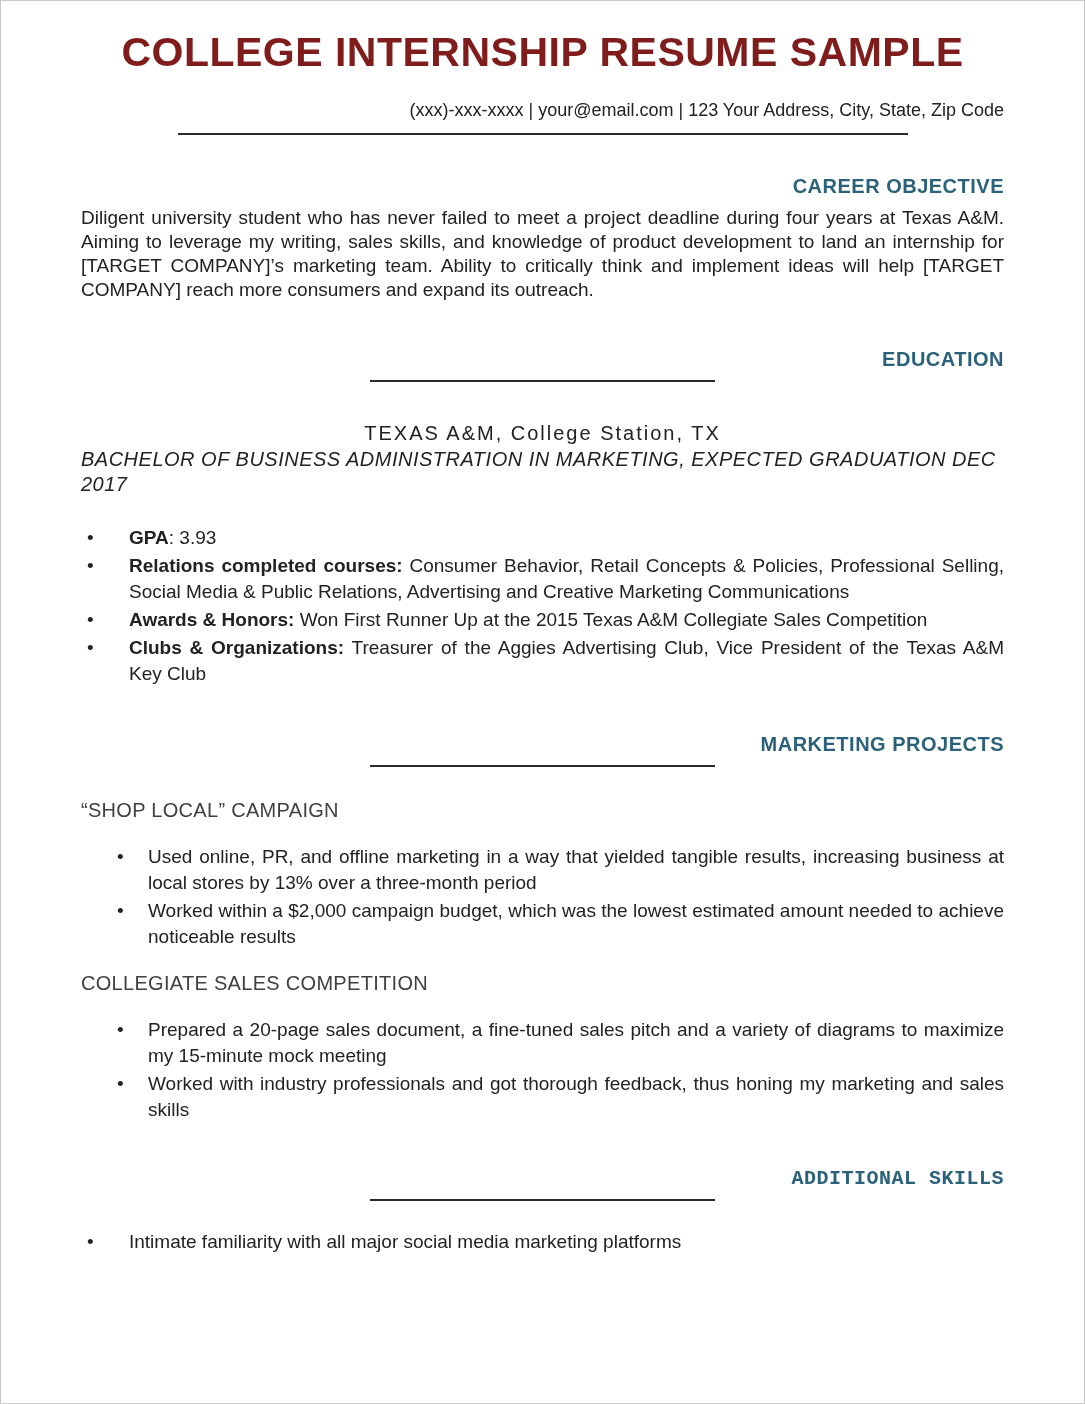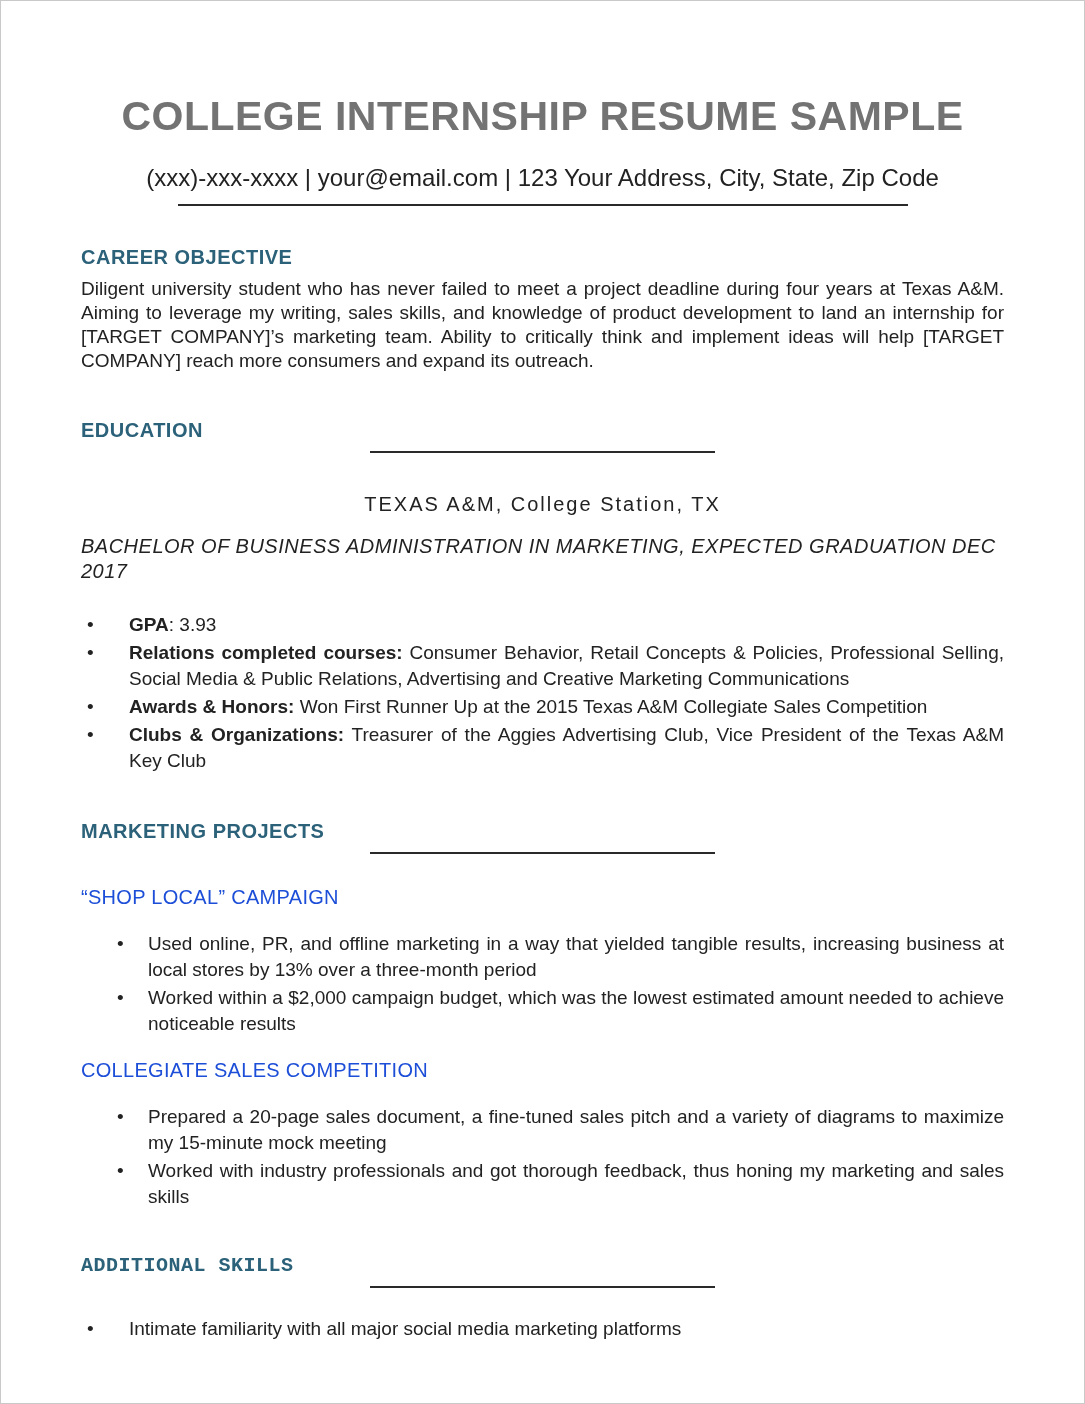--- a/index.html
+++ b/index.html
@@ -11,42 +11,42 @@
   .page {
     width: 1085px;
     min-height: 1404px;
     background: #ffffff;
     border: 1px solid #c9c9c9;
     padding: 0 80px 40px 80px;
   }
 
   
   .doc-title {
-    padding-top: 92px;
+    padding-top: 28px;
     text-align: center;
     font-size: 41px;
     font-weight: bold;
     letter-spacing: 0.5px;
-    color: #737373;
+    color: #7f1d1d;
   }
   .contact-line {
     margin-top: 24px;
-    text-align: center;
-    font-size: 24px;
+    text-align: right;
+    font-size: 18px;
     color: #222222;
   }
   .contact-rule {
     width: 730px;
     margin: 12px auto 0 auto;
     border-bottom: 2px solid #2a2a2a;
   }
 
   
   .section-heading {
-    text-align: left;
+    text-align: right;
     font-size: 20px;
     font-weight: bold;
     color: #2b6179;
     letter-spacing: 0.5px;
   }
   .section-rule {
     width: 345px;
     margin: 9px auto 0 auto;
     border-bottom: 2px solid #2a2a2a;
   }
@@ -67,21 +67,21 @@
   
   .edu-row {
     margin-top: 40px;
     display: flex;
     justify-content: center;
     font-size: 20px;
     letter-spacing: 2px;
     color: #222222;
   }
   .edu-degree {
-    margin-top: 18px;
+    margin-top: 2px;
     font-size: 20px;
     font-style: italic;
     letter-spacing: 0.5px;
     line-height: 25px;
     color: #222222;
   }
 
   
   ul.bullets { list-style: none; }
   ul.bullets li {
@@ -101,21 +101,21 @@
   ul.lvl1 li::before { left: 6px; }
 
   ul.lvl2 { margin-top: 22px; }
   ul.lvl2 li { padding-left: 67px; }
   ul.lvl2 li::before { left: 36px; }
 
   .sub-title {
     margin-top: 32px;
     font-size: 20px;
     letter-spacing: 0.3px;
-    color: #1d4ed8;
+    color: #404040;
   }
   .gap-sub { margin-top: 22px; }
 
   ul.skills { margin-top: 28px; }
   ul.skills li { line-height: 25px; }
 </style>
 </head>
 <body>
 
 <div class="page">

